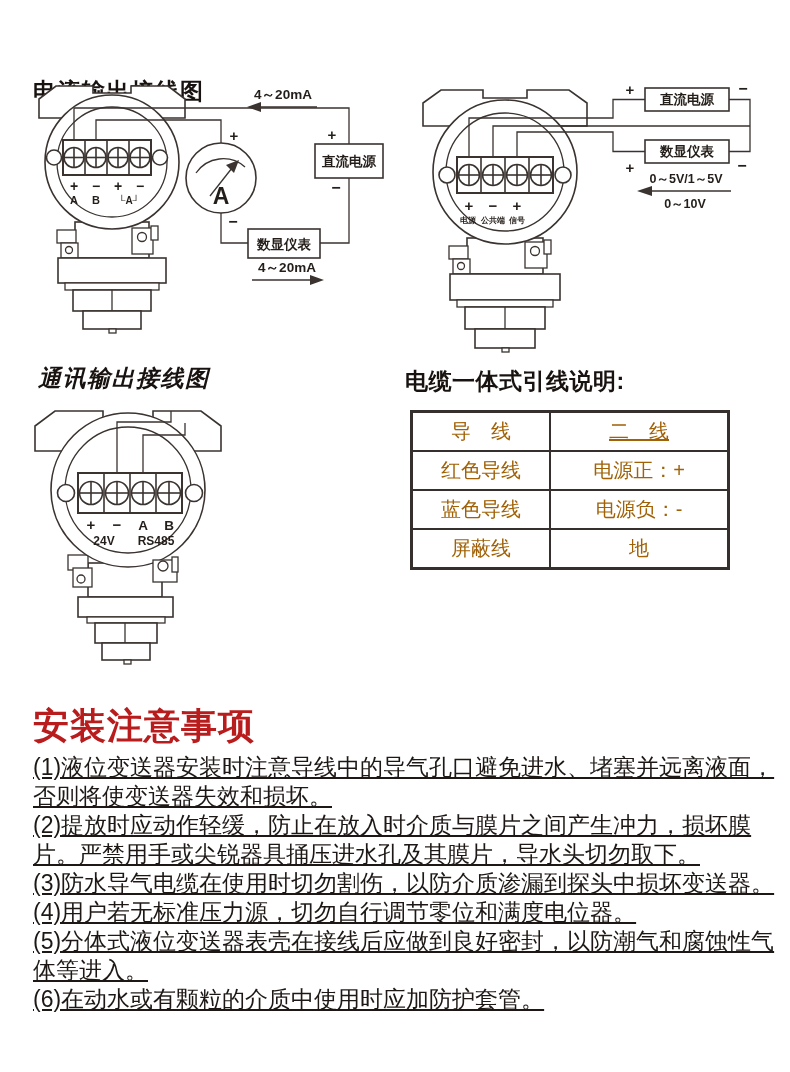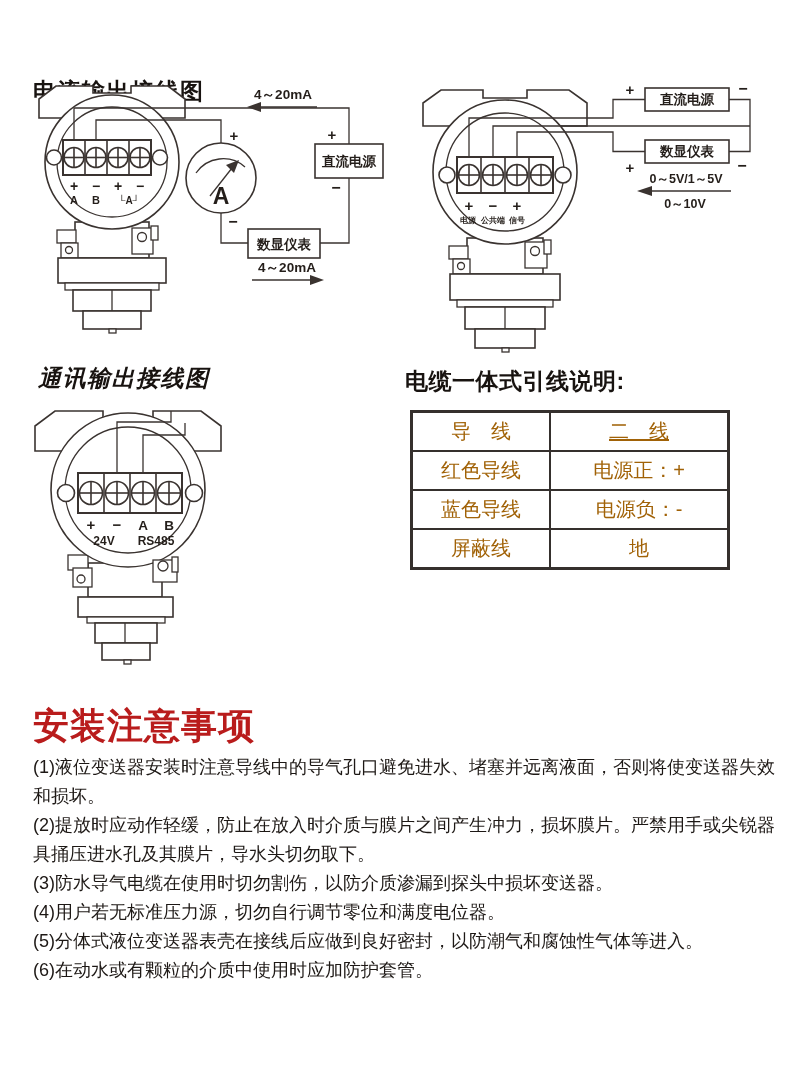--- a/index.html
+++ b/index.html
@@ -30,21 +30,21 @@
   .cable-table{border:3px solid #35302d;}
   .cable-table .c1{width:128px;}
   .cable-table .c2{width:168px;text-decoration:underline;}
   
   .notes-heading{
     position:absolute;left:33px;top:702px;margin:0;font-size:36px;font-weight:700;
     letter-spacing:1px;color:#b91c1c;
   }
   .notes-body{
     position:absolute;left:33px;top:753px;width:752px;
-    font-size:18px;line-height:29px;color:#1d1815;
+    font-size:23px;line-height:29px;color:#1d1815;text-decoration:underline;
   }
   .notes-body p{margin:0;}
 </style>
 </head>
 <body>
 
 <div class="page">
 
   <h2 class="sec-title" style="left:33px;top:36px;margin-top:40px;">电流输出接线图</h2>
 

